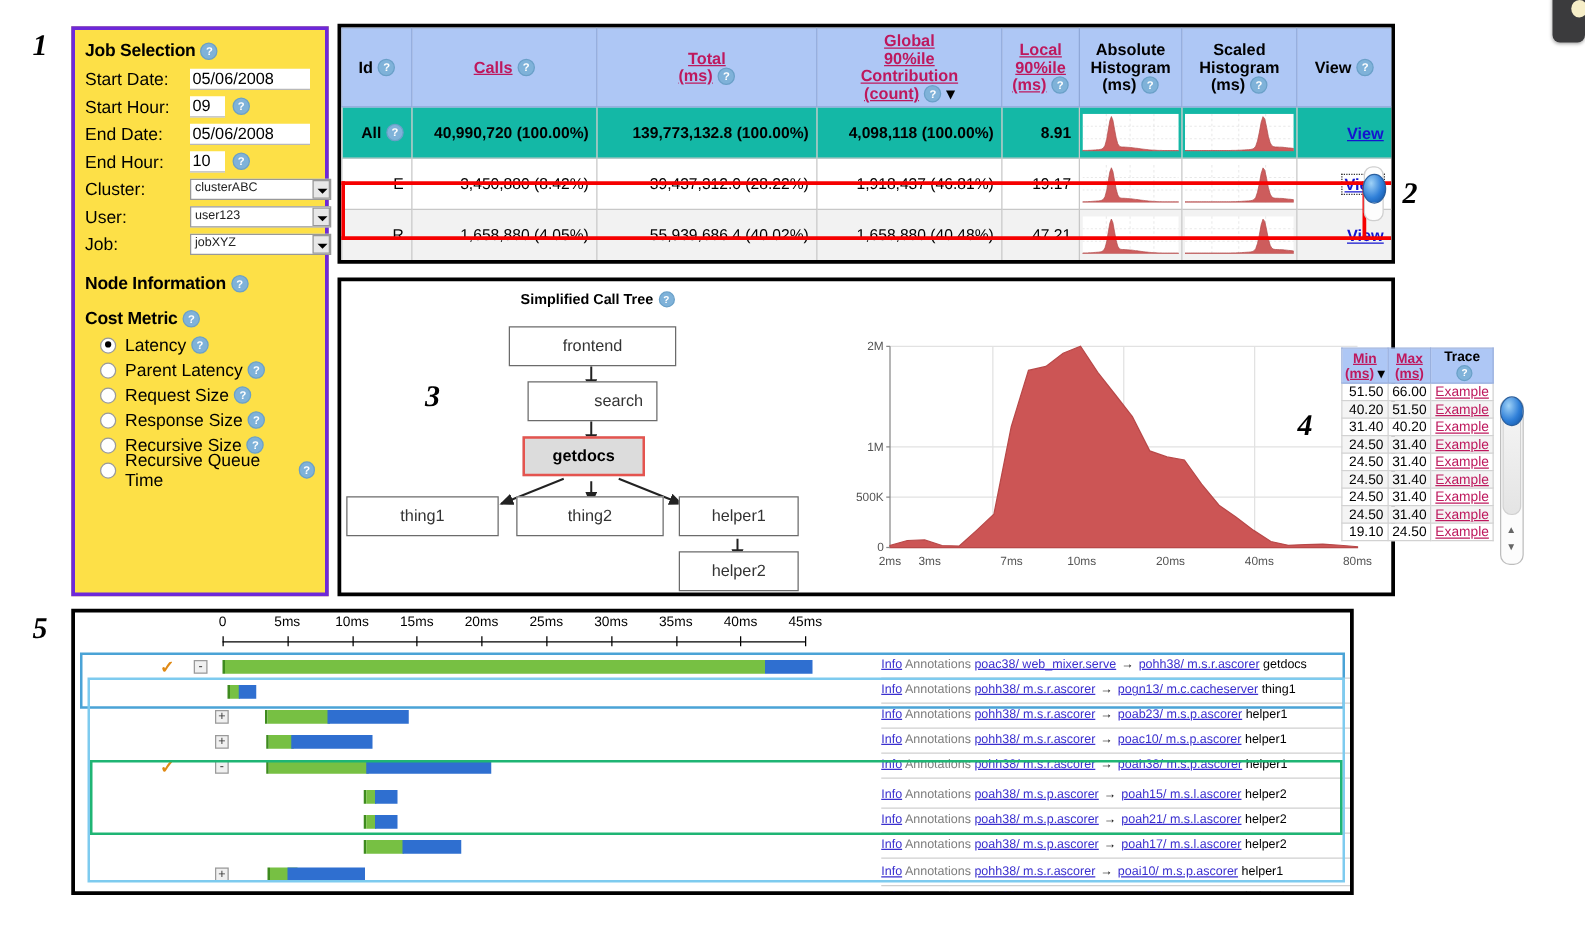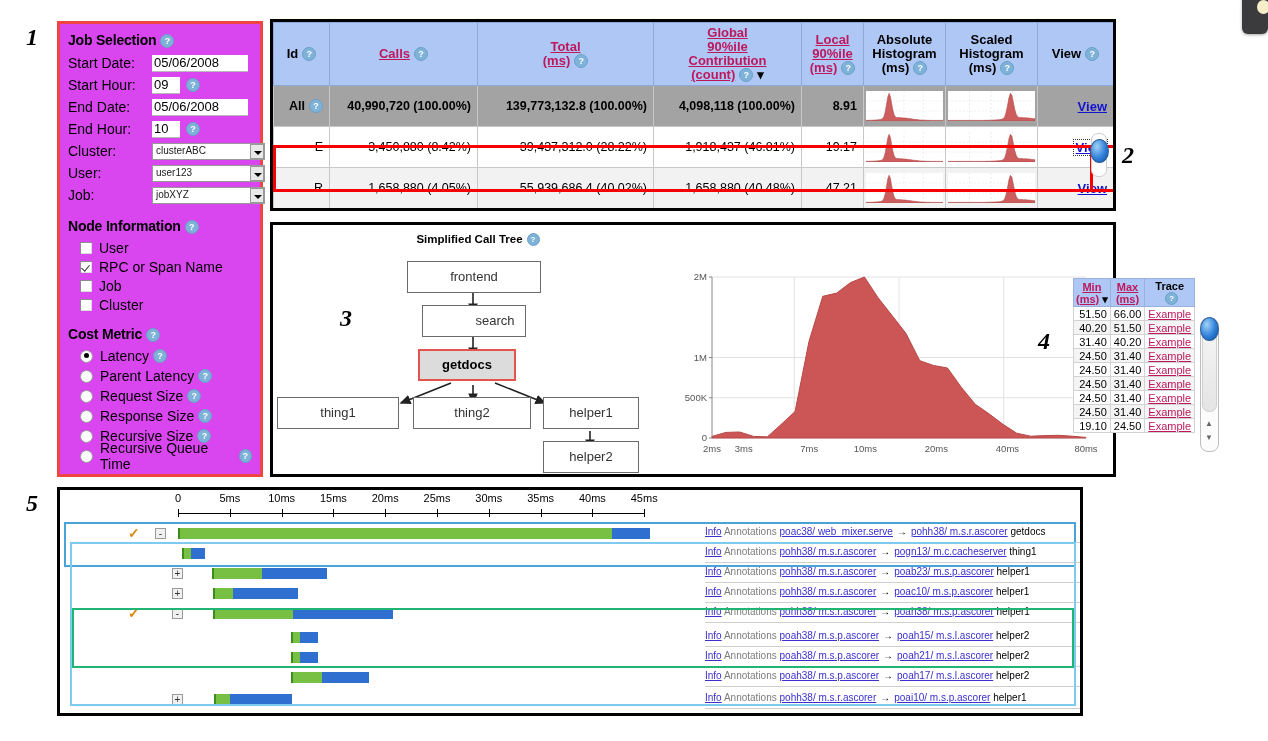--- a/index.html
+++ b/index.html
@@ -10,21 +10,21 @@
   }
   .marker{
     position:absolute;font-style:italic;font-weight:bold;
     font-family:"Liberation Serif", serif;
     font-size:24px;color:#000;z-index:40;
   }
 
   
   #panel1{
     position:absolute;left:57px;top:21px;width:206px;height:456px;
-    border:3px solid #ef4444;background:#d946ef;box-sizing:border-box;
+    border:3px solid #6d28d9;background:#fde047;box-sizing:border-box;
     padding:6px 8px 0 8px;
   }
   .sect-title{font-size:14px;font-weight:bold;margin:2px 0 4px 0;letter-spacing:-0.2px;}
   .help{
     display:inline-block;width:12px;height:12px;border-radius:50%;
     background:#7fb2d9;color:#fff;font-size:9px;font-weight:bold;
     text-align:center;line-height:12px;vertical-align:1px;margin-left:4px;
     border:1px solid #6aa0c8;
   }
   .frow{display:flex;align-items:center;height:22px;font-size:14px;}
@@ -82,21 +82,21 @@
   table.perf th{
     background:#aec7f5;border:1px solid #8fa8d8;color:#000;
     font-size:13px;font-weight:bold;padding:3px 4px;vertical-align:middle;
     line-height:14px;text-align:center;
   }
   table.perf th a,.lnk{color:#be185d;text-decoration:underline;}
   table.perf td{
     border:1px solid #c8c8c8;font-size:12.5px;padding:2px 6px;
     text-align:right;height:36px;
   }
-  tr.r-all td{background:#a3a3a3;font-weight:bold;}
+  tr.r-all td{background:#14b8a6;font-weight:bold;}
   tr.r-e td{background:#ffffff;}
   tr.r-r td{background:#f2f2f2;}
   td.c-id{text-align:center;}
   td.c-view{text-align:center;}
   .viewlnk{color:#1414cf;text-decoration:underline;font-weight:bold;font-size:13px;}
   .viewlnk.focus{outline:1px dotted #333;padding:0 2px;}
   .hilite-top,.hilite-bot{
     position:absolute;left:0;width:100%;height:3px;background:#f60000;z-index:5;
   }
   .hilite-side{position:absolute;width:3px;background:#f60000;z-index:5;}
@@ -251,38 +251,20 @@
         <div class="selwrap">
           <div class="selbox">jobXYZ</div>
           <div class="selarrow"></div>
         </div>
       </div>
     </div>
 
   <div class="sect-title" style="margin-top:12px;">
     <span>Node Information</span><span class="help">?</span>
   </div>
-  <div id="nodeinfo">
-      <div class="cbrow">
-        <span class="cbox"></span>
-        <span>User</span>
-      </div>
-      <div class="cbrow">
-        <span class="cbox checked"></span>
-        <span>RPC or Span Name</span>
-      </div>
-      <div class="cbrow">
-        <span class="cbox"></span>
-        <span>Job</span>
-      </div>
-      <div class="cbrow">
-        <span class="cbox"></span>
-        <span>Cluster</span>
-      </div>
-    </div>
 
   <div class="sect-title" style="margin-top:12px;">
     <span>Cost Metric</span><span class="help">?</span>
   </div>
   <div id="costmetric">
       <div class="rbrow">
         <span class="rbox checked"></span>
         <span>Latency</span>
         <span class="help">?</span>
       </div>

